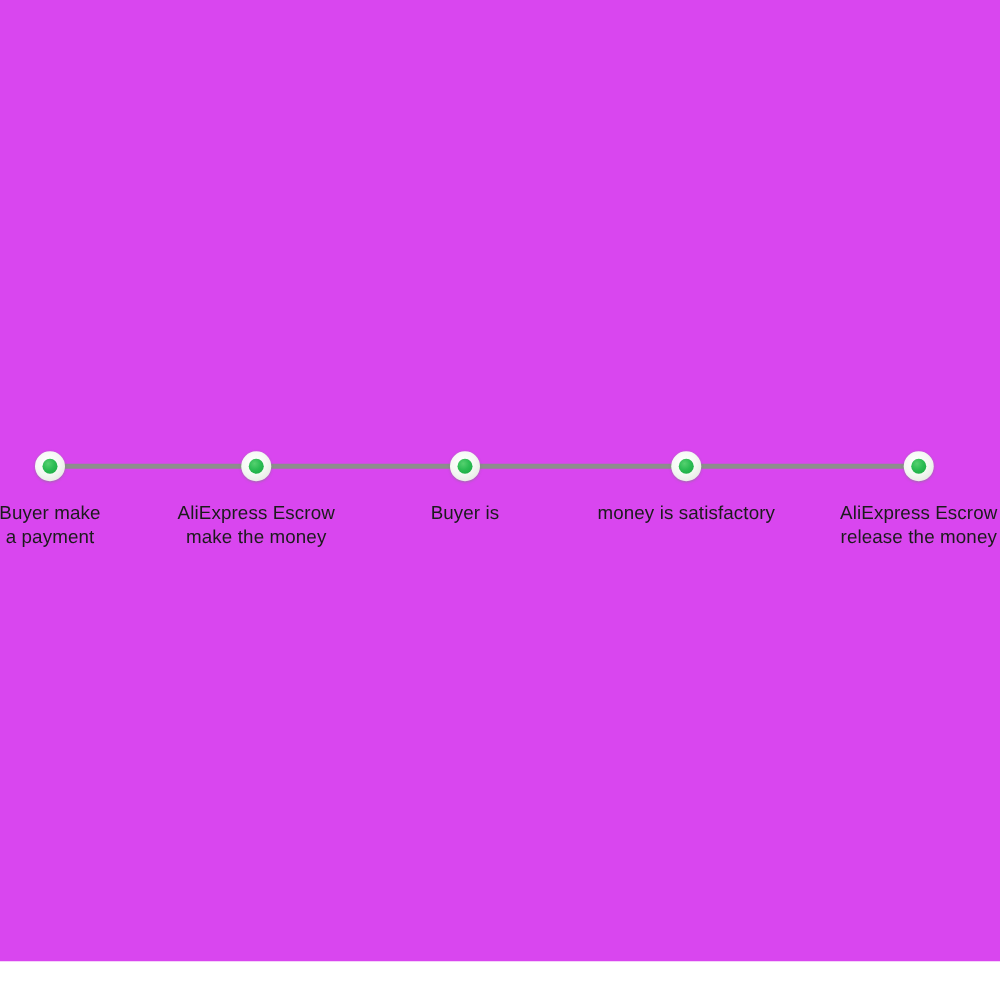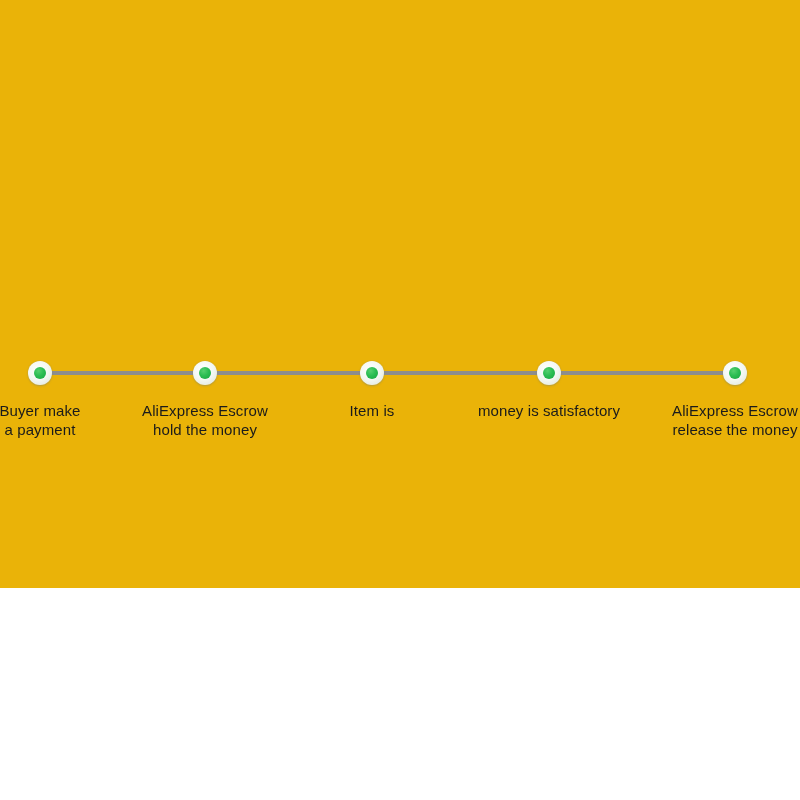--- a/index.html
+++ b/index.html
@@ -11,22 +11,22 @@
   body {
     width: 800px;
     height: 800px;
     font-family: "Liberation Sans", sans-serif;
     overflow: hidden;
   }
 
   #canvas {
     position: relative;
     width: 800px;
-    height: 588px;
-    background: #eab308;
+    height: 769px;
+    background: #d946ef;
   }
 
   
   .timeline {
     position: absolute;
     left: 0;
     top: 0;
     width: 800px;
     height: 800px;
   }
@@ -117,28 +117,28 @@
       <div class="label">
         <span class="line">Buyer make</span>
         <span class="line">a payment</span>
       </div>
     </div>
 
     <div class="step" id="step-2" style="left: 205px;">
       <div class="node"></div>
       <div class="label">
         <span class="line">AliExpress Escrow</span>
-        <span class="line">hold the money</span>
+        <span class="line">make the money</span>
       </div>
     </div>
 
     <div class="step" id="step-3" style="left: 372px;">
       <div class="node"></div>
       <div class="label">
-        <span class="line">Item is</span>
+        <span class="line">Buyer is</span>
       </div>
     </div>
 
     <div class="step" id="step-4" style="left: 549px;">
       <div class="node"></div>
       <div class="label">
         <span class="line">money is satisfactory</span>
       </div>
     </div>
 

